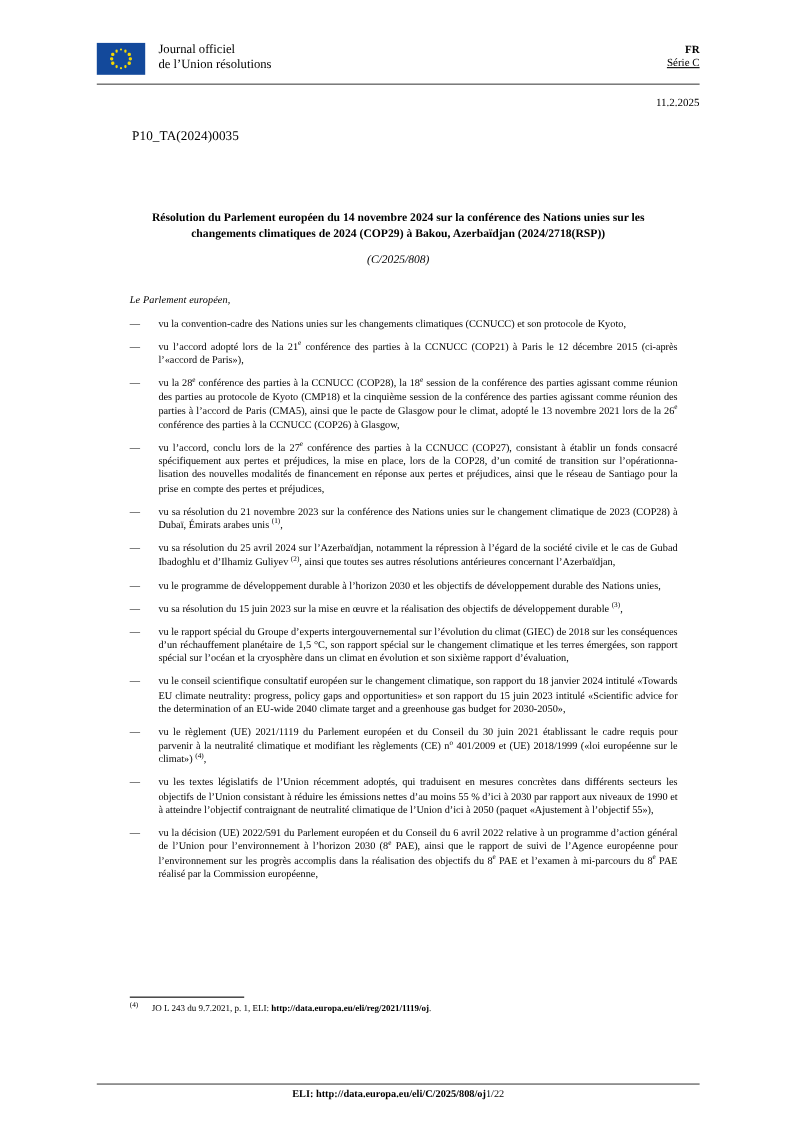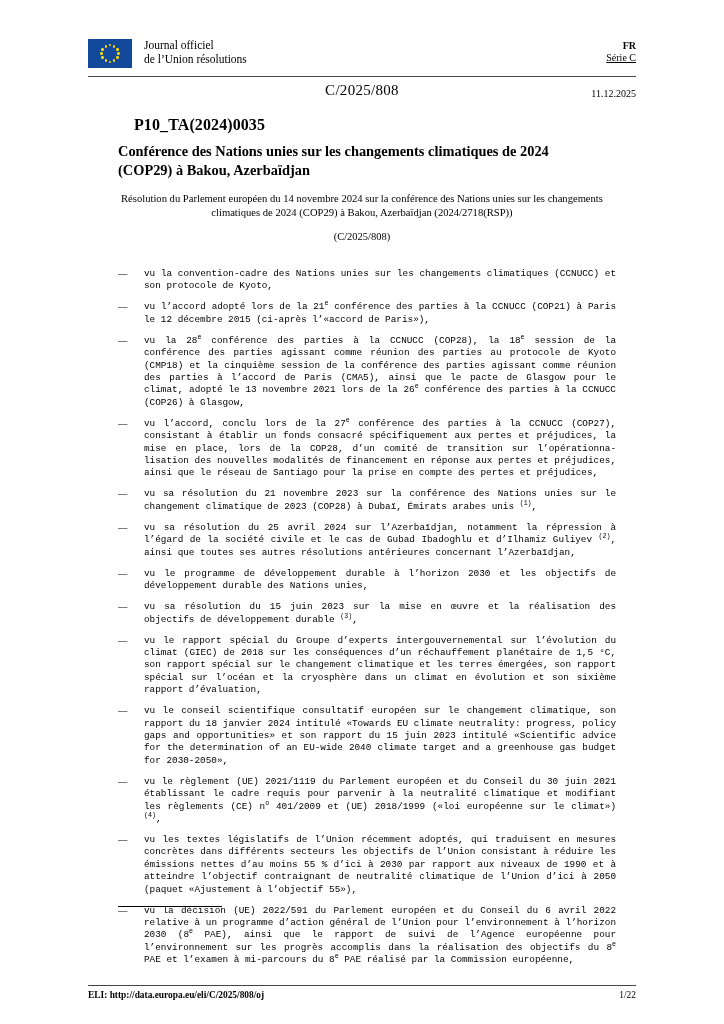--- a/index.html
+++ b/index.html
@@ -94,55 +94,56 @@
   .docdate {
     position: absolute;
     right: 48px;
     top: 88px;
     font-size: 10px;
   }
 
   
   .ta-ref {
     position: absolute;
-    left: 94px;
+    left: 80px;
     top: 116px;
-    font-size: 16px;
-    font-weight: bold;
+    font-size: 12px;
+    font-weight: normal;
     letter-spacing: 0.1px;
   }
 
   
   .doc-title {
     position: absolute;
     left: 78px;
     right: 78px;
     top: 142px;
     font-size: 14.4px;
     font-weight: bold;
     line-height: 19px;
   }
 
   .subtitle {
     position: absolute;
     left: 78px;
     right: 78px;
     top: 192px;
     font-size: 10.6px;
-    font-weight: normal;
+    font-weight: bold;
     line-height: 14px;
     text-align: center;
   }
   .subnum {
     position: absolute;
     left: 78px;
     right: 78px;
     top: 231px;
     font-size: 10.5px;
     text-align: center;
+    font-style: italic;
   }
 
   
   .body-wrap {
     position: absolute;
     left: 78px;
     right: 68px;
     top: 268px;
   }
   .intro {
@@ -161,21 +162,20 @@
   .dash {
     flex: 0 0 26px;
     font-size: 9.35px;
     line-height: 12.4px;
   }
   .item-text {
     flex: 1 1 auto;
     text-align: justify;
     text-justify: inter-word;
     hyphens: manual;
-    font-family: Liberation Mono, monospace;
   }
   sup {
     font-size: 6.6px;
     vertical-align: super;
     line-height: 0;
   }
 
   
   .footnotes {
     position: absolute;
@@ -210,21 +210,21 @@
     right: 48px;
     top: 985px;
     border-top: 1.3px solid #444;
   }
   .footer {
     position: absolute;
     left: 48px;
     right: 48px;
     top: 990px;
     display: flex;
-    justify-content: space-between;
+    justify-content: center;
     font-size: 9.4px;
     font-weight: bold;
   }
   .footer .eli-link {
     font-weight: bold;
   }
   .footer .pageno {
     font-weight: normal;
     font-size: 9.4px;
   }
@@ -256,31 +256,30 @@
       </div>
     </div>
     <div class="masthead-right">
       <div>FR</div>
       <div class="serie">Série C</div>
     </div>
   </div>
 
   <div class="rule"></div>
 
-  <div class="docnum">C/2025/808</div>
-  <div class="docdate">11.12.2025</div>
+  <div class="docdate">11.2.2025</div>
 
   <div class="ta-ref">P10_TA(2024)0035</div>
 
-  <div class="doc-title">Conférence des Nations unies sur les changements climatiques de 2024 (COP29) à Bakou, Azerbaïdjan</div>
 
   <div class="subtitle">Résolution du Parlement européen du 14 novembre 2024 sur la conférence des Nations unies sur les changements climatiques de 2024 (COP29) à Bakou, Azerbaïdjan (2024/2718(RSP))</div>
   <div class="subnum">(C/2025/808)</div>
 
   <div class="body-wrap">
+    <div class="intro">Le Parlement européen,</div>
     <div id="items-container">
         <div class="item">
           <div class="dash">—</div>
           <div class="item-text">vu la convention-cadre des Nations unies sur les changements climatiques (CCNUCC) et son protocole de Kyoto,</div>
         </div>
         <div class="item">
           <div class="dash">—</div>
           <div class="item-text">vu l’accord adopté lors de la 21<sup>e</sup> conférence des parties à la CCNUCC (COP21) à Paris le 12 décembre 2015 (ci-après l’«accord de Paris»),</div>
         </div>
         <div class="item">
@@ -326,20 +325,24 @@
         <div class="item">
           <div class="dash">—</div>
           <div class="item-text">vu la décision (UE) 2022/591 du Parlement européen et du Conseil du 6 avril 2022 relative à un programme d’action général de l’Union pour l’environnement à l’horizon 2030 (8<sup>e</sup> PAE), ainsi que le rapport de suivi de l’Agence européenne pour l’environnement sur les progrès accomplis dans la réalisation des objectifs du 8<sup>e</sup> PAE et l’examen à mi-parcours du 8<sup>e</sup> PAE réalisé par la Commission européenne,</div>
         </div>
       </div>
   </div>
 
   <div class="footnotes">
     <div class="fn-rule"></div>
     <div id="footnotes-container">
+        <div class="fn-row">
+          <div class="fn-mark"><sup>(4)</sup></div>
+          <div class="fn-text">JO L 243 du 9.7.2021, p. 1, ELI: <b>http://data.europa.eu/eli/reg/2021/1119/oj</b>.</div>
+        </div>
       </div>
   </div>
 
   <div class="footer-rule"></div>
   <div class="footer">
     <div>
       <span>ELI: </span><span class="eli-link">http://data.europa.eu/eli/C/2025/808/oj</span>
     </div>
     <div class="pageno">1/22</div>
   </div>

